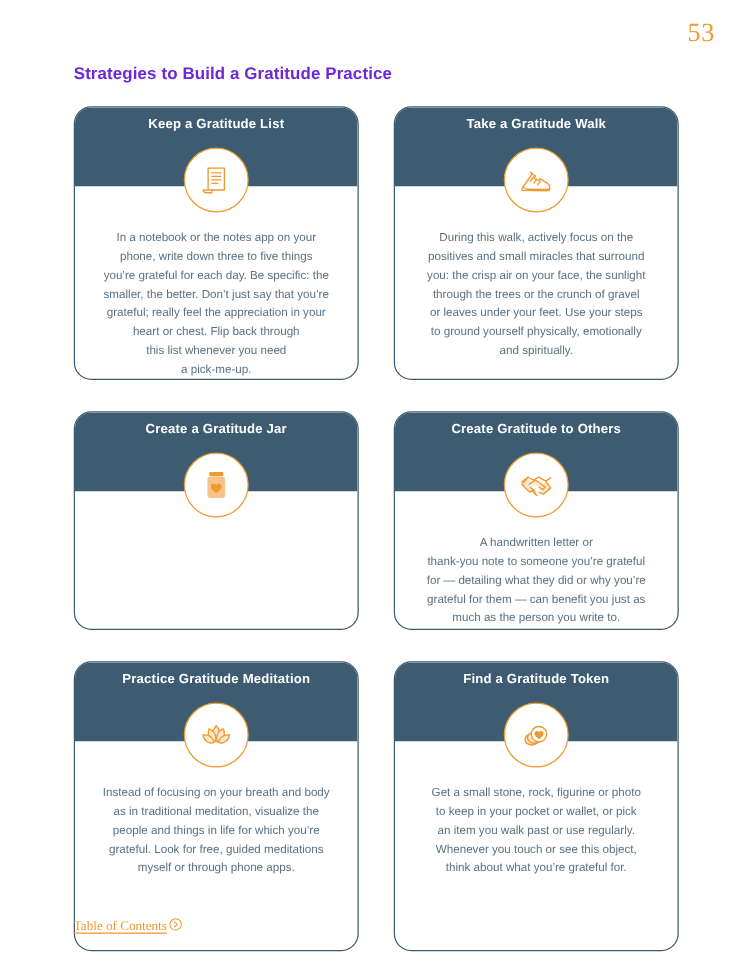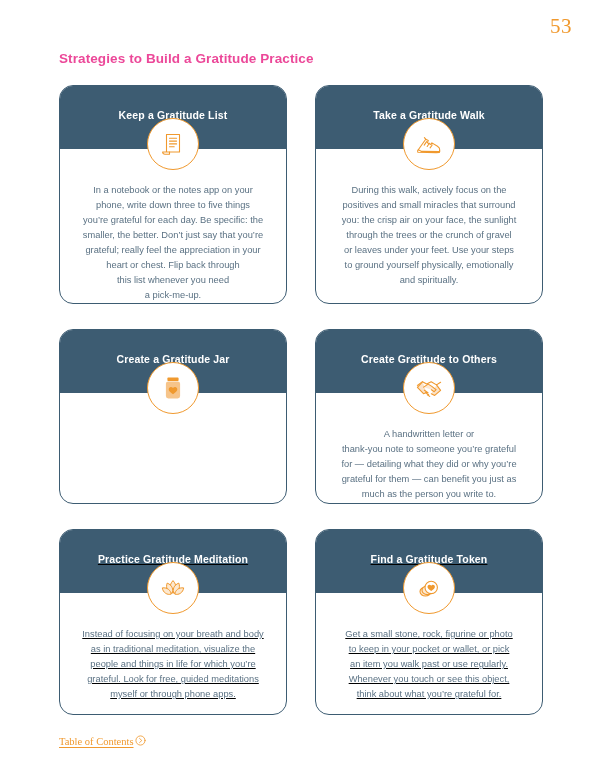--- a/index.html
+++ b/index.html
@@ -32,21 +32,21 @@
     letter-spacing: 0.5px;
   }
 
   
   .section-title {
     position: absolute;
     left: 59px;
     top: 51px;
     font-size: 13.5px;
     font-weight: bold;
-    color: #ec4899;
+    color: #6d28d9;
     letter-spacing: 0.1px;
   }
 
   
   .cards {
     position: absolute;
     left: 59px;
     top: 85px;
     width: 484px;
     display: grid;
@@ -58,29 +58,29 @@
   .card {
     position: relative;
     background: #ffffff;
     border: 1px solid #3d5c72;
     border-radius: 14px;
     overflow: hidden;
     box-sizing: border-box;
   }
   .card.r1 { height: 219px; }
   .card.r2 { height: 175px; }
-  .card.r3 { height: 186px; text-decoration: underline; }
+  .card.r3 { height: 232px; }
 
   .card-header {
     height: 63px;
     background: #3d5c72;
     display: flex;
     align-items: flex-start;
     justify-content: center;
-    padding-top: 23px;
+    padding-top: 7px;
     box-sizing: border-box;
   }
   .card-title {
     color: #ffffff;
     font-size: 10.5px;
     font-weight: bold;
     letter-spacing: 0.15px;
     text-align: center;
     line-height: 1.2;
   }

